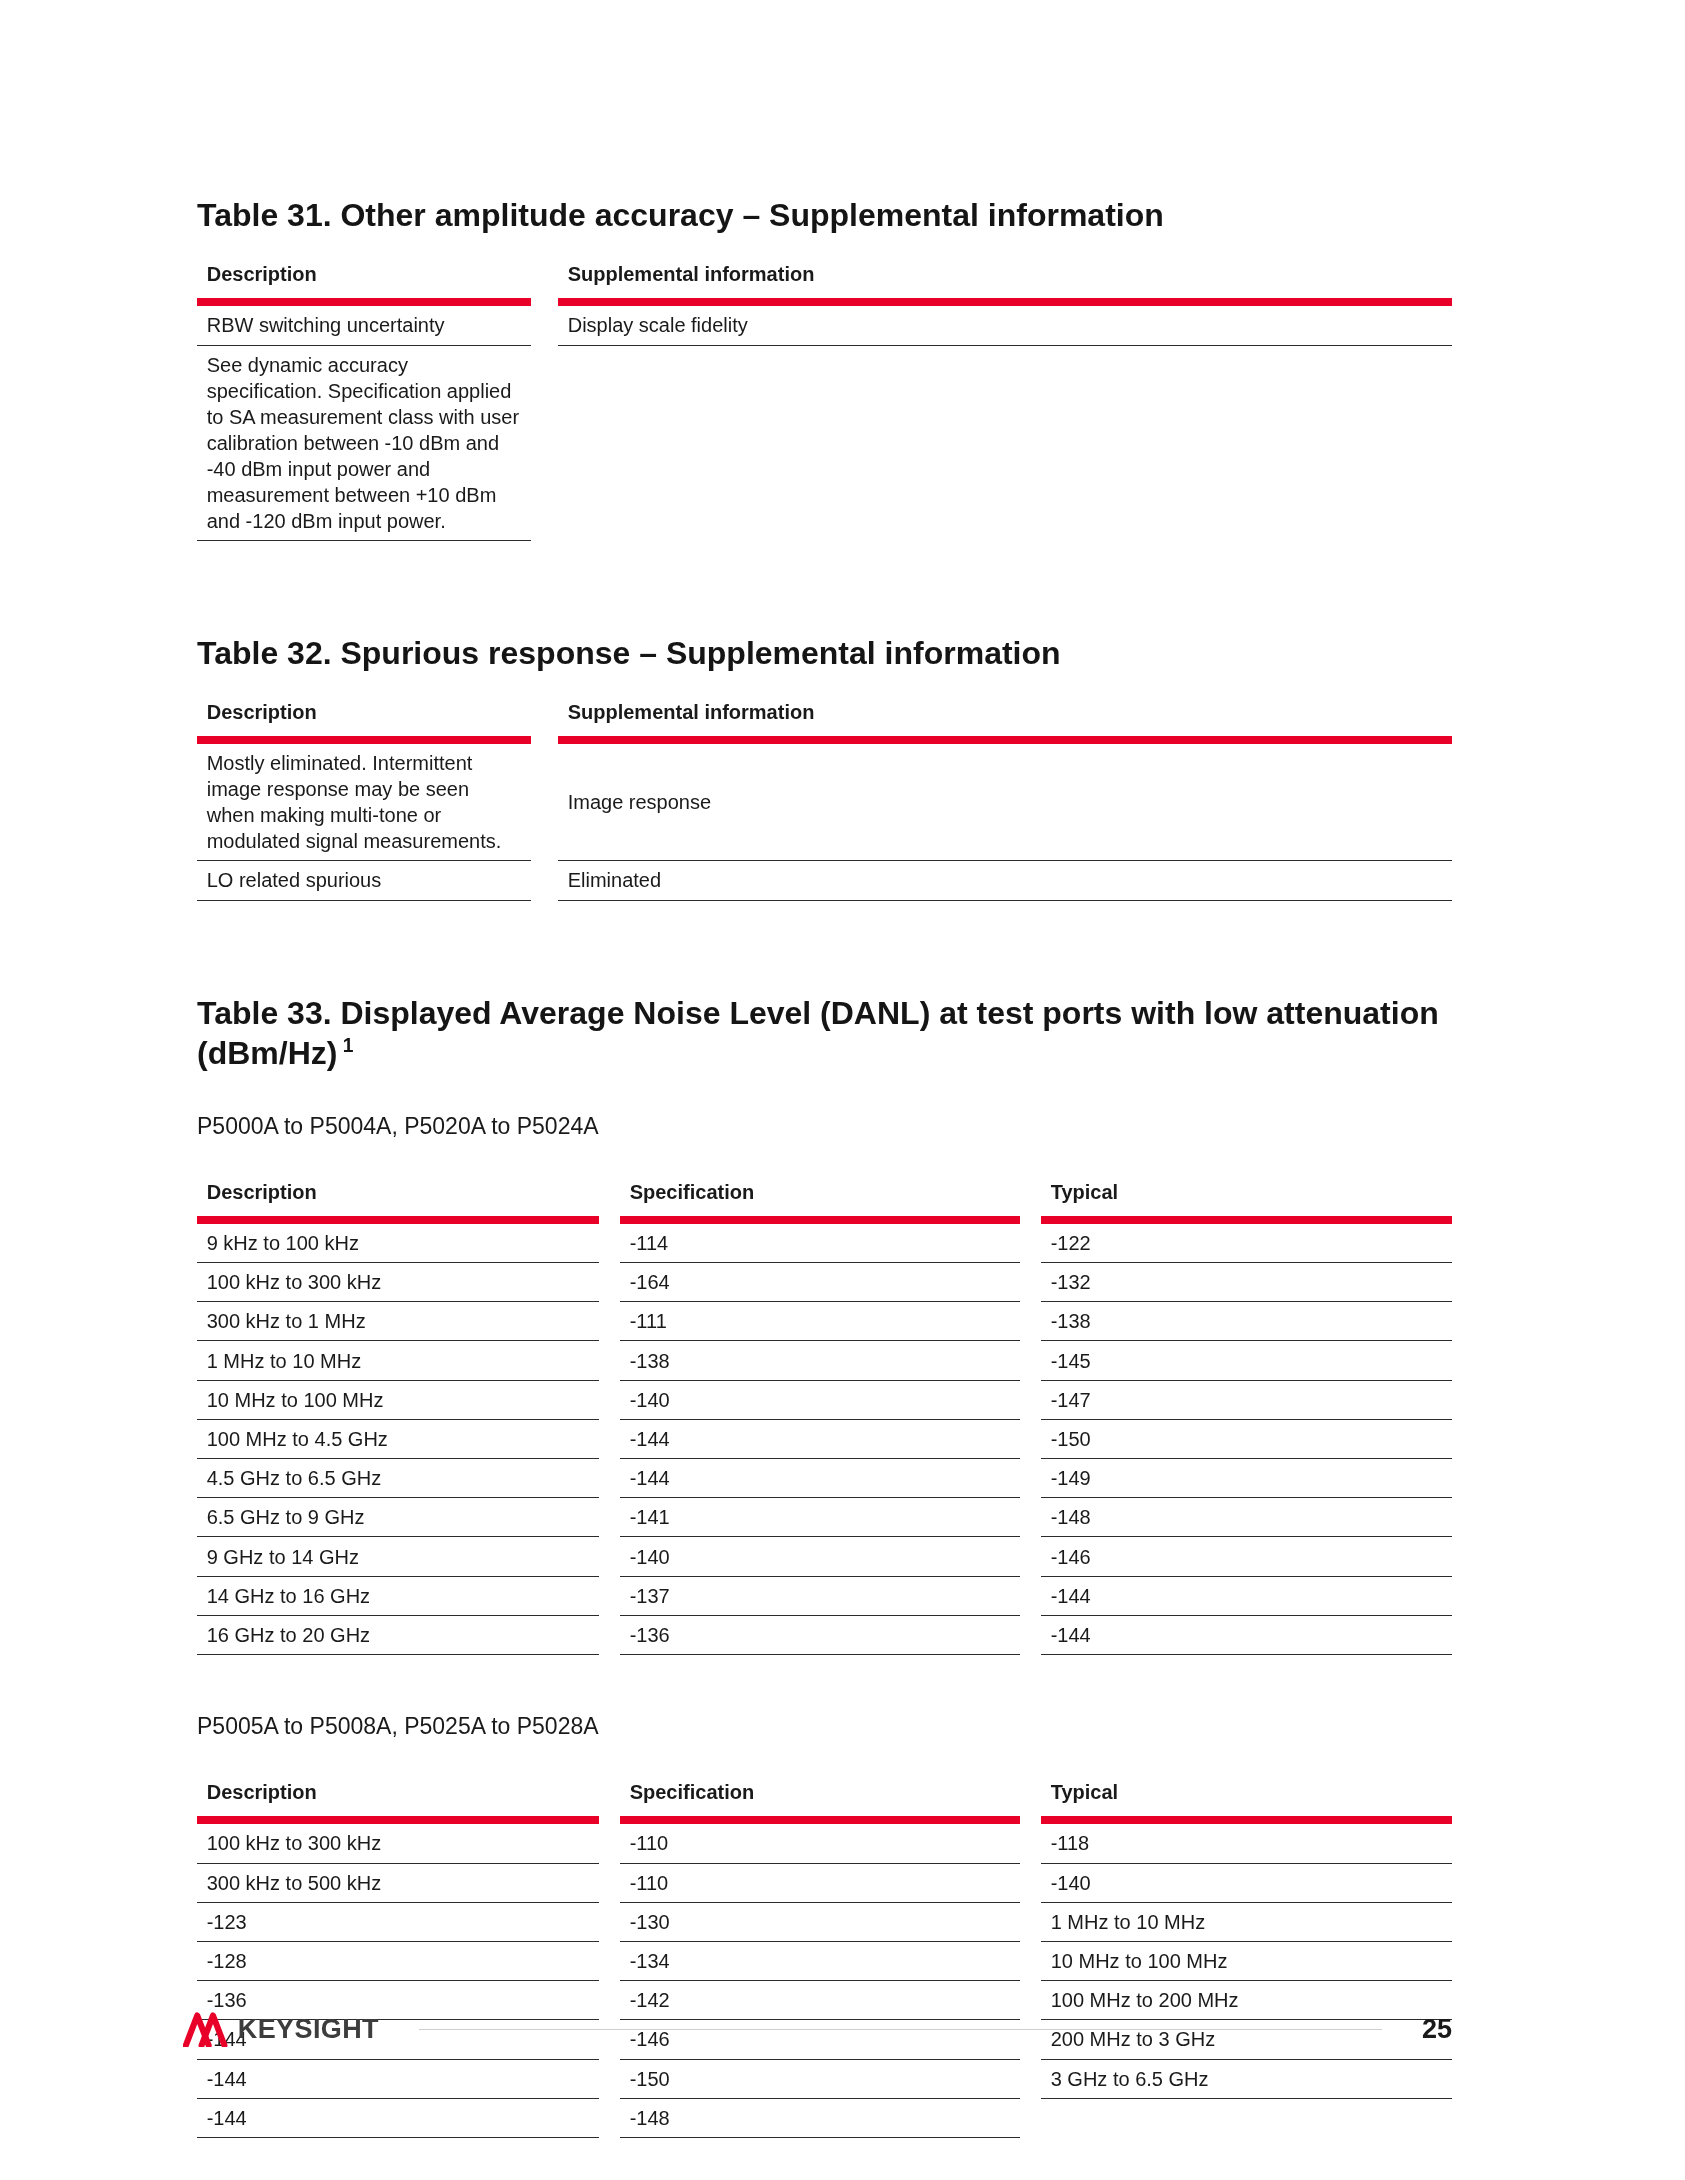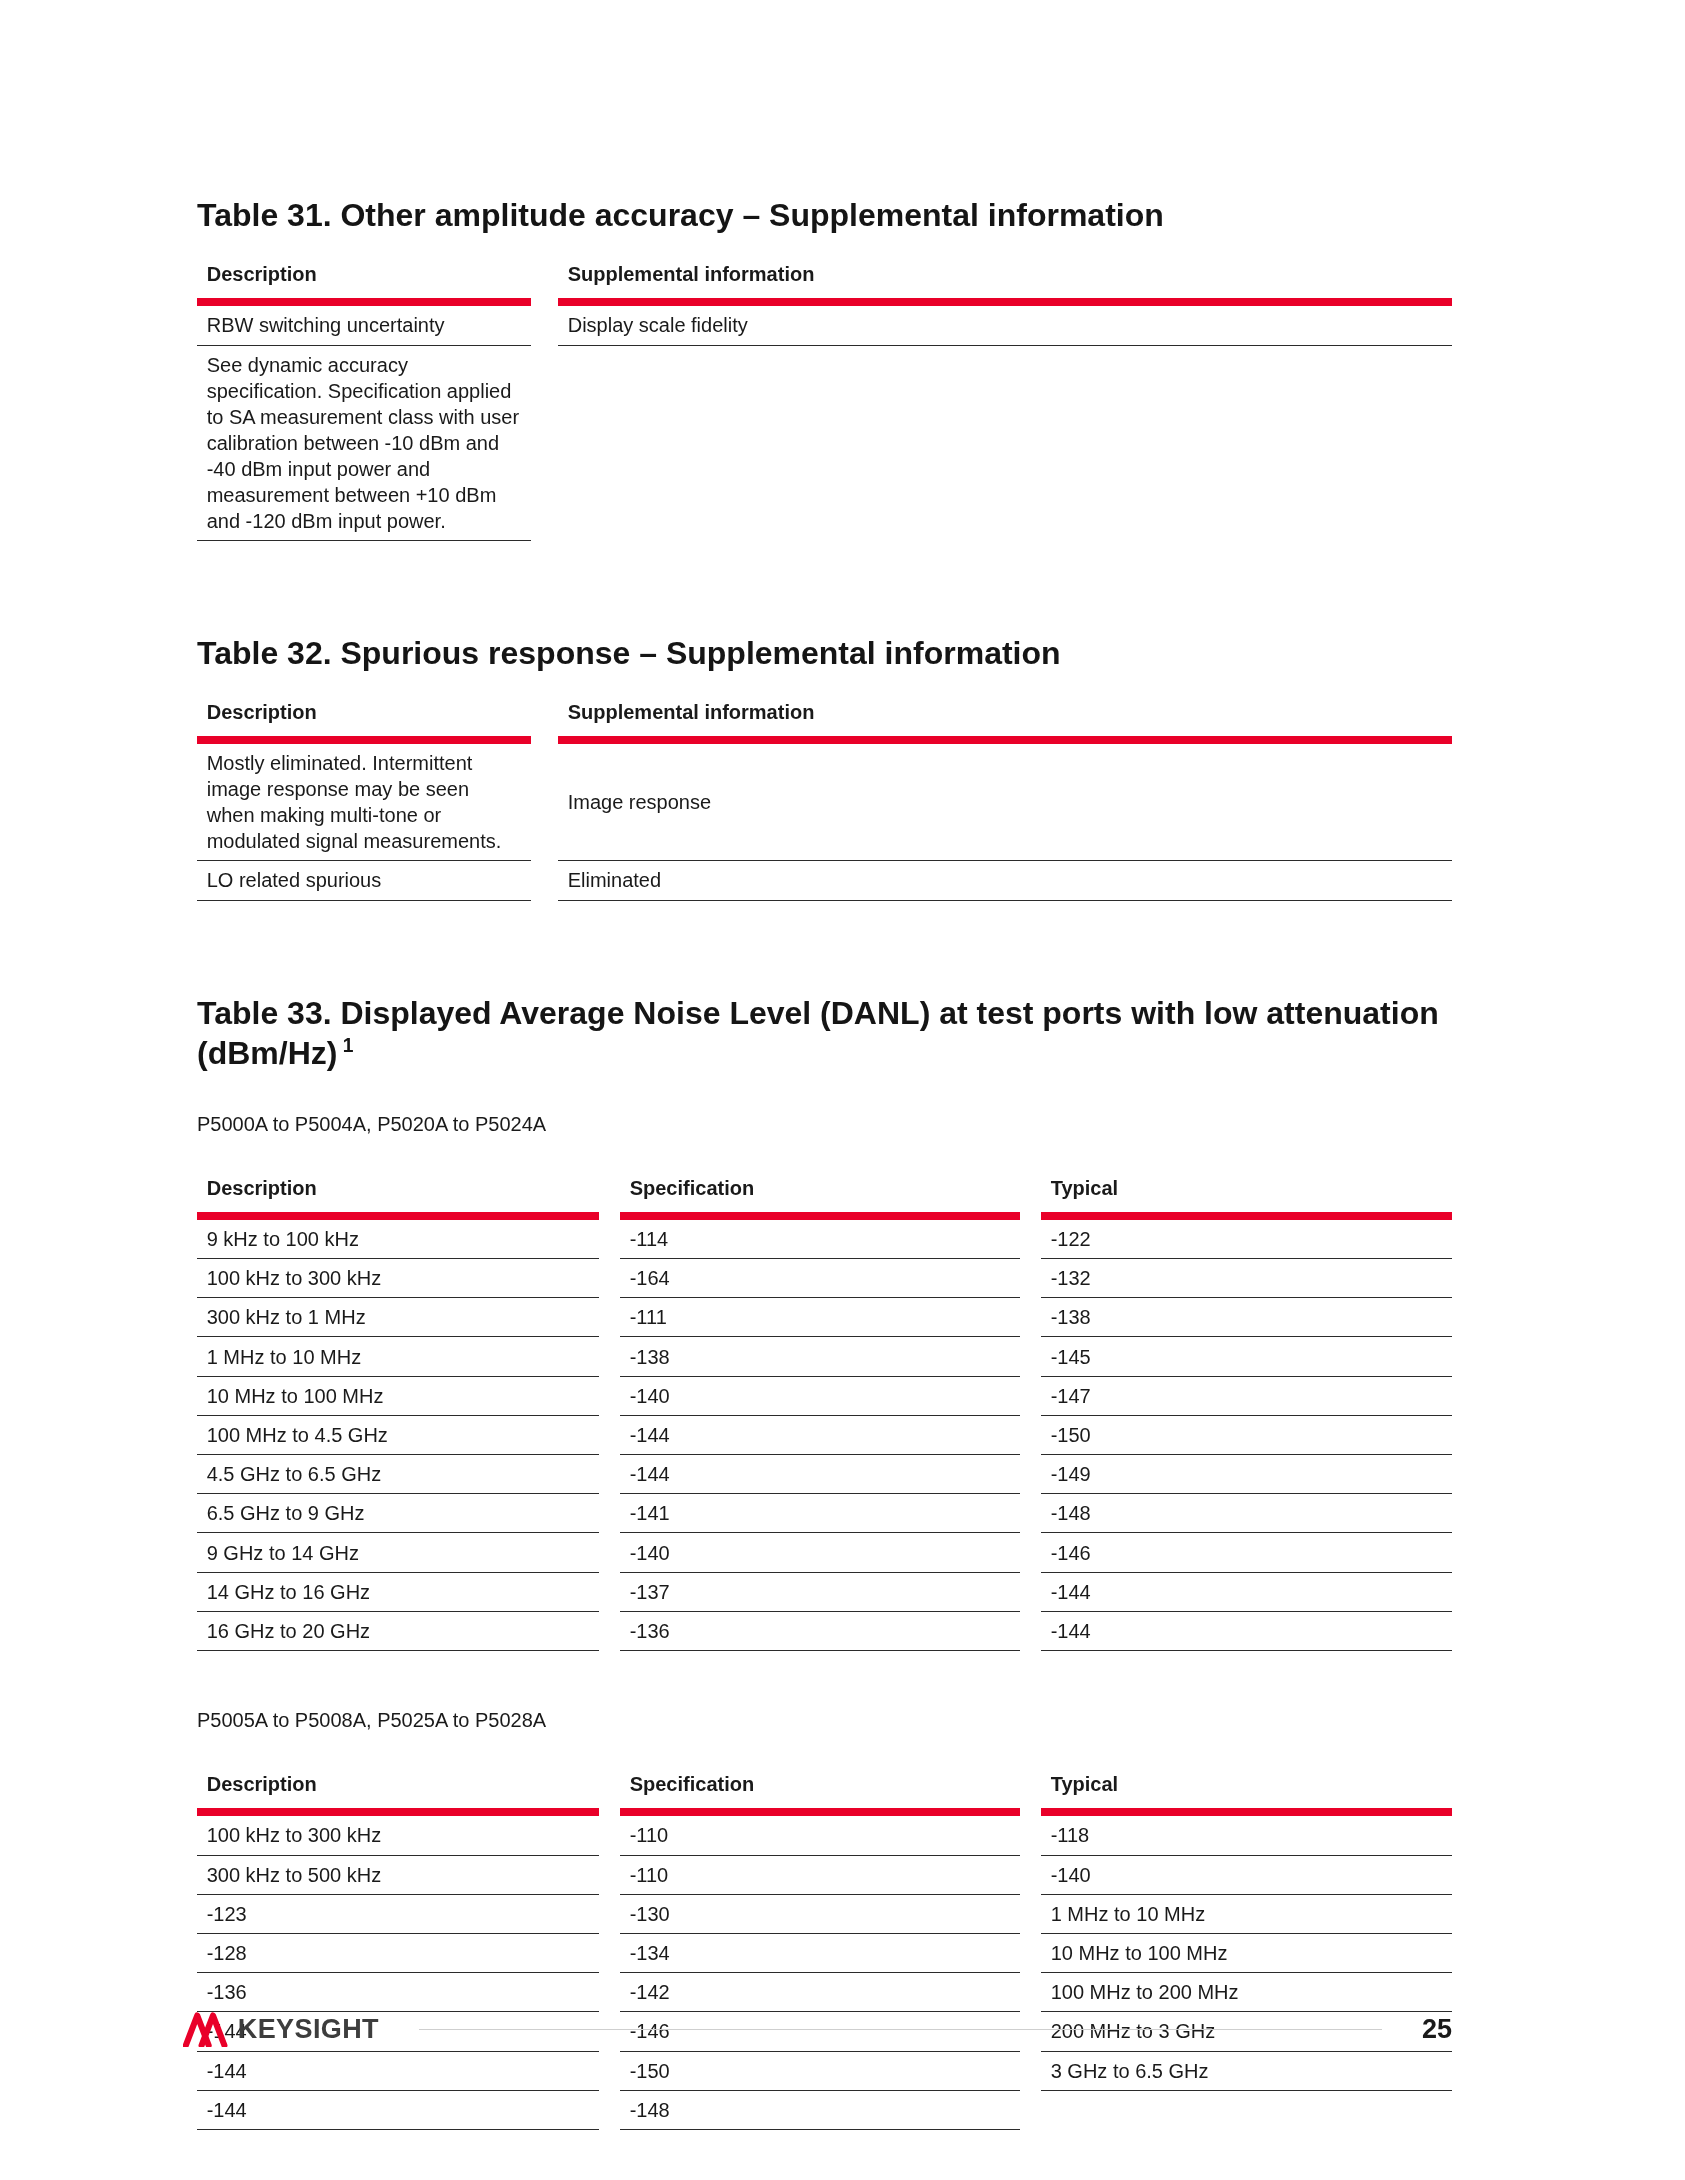--- a/index.html
+++ b/index.html
@@ -23,21 +23,21 @@
     margin: 0 0 26px 0;
   }
   h1.tbl-title.spaced { margin-top: 92px; }
   h1.tbl-title sup.fn {
     font-size: 19.3px;
     font-weight: 700;
     margin-left: 5.3px;
   }
 
   .subtitle {
-    font-size: 20px;
+    font-size: 23px;
     color: #1a1a1a;
     margin: 40px 0 39px 0;
   }
   .subtitle.second { margin-top: 58px; }
 
   .tbl { display: grid; column-gap: 27px; }
   .tbl.two   { grid-template-columns: 334px 1fr; }
   .tbl.three { grid-template-columns: 402px 400px 1fr; column-gap: 21px; }
 
   .cell {

